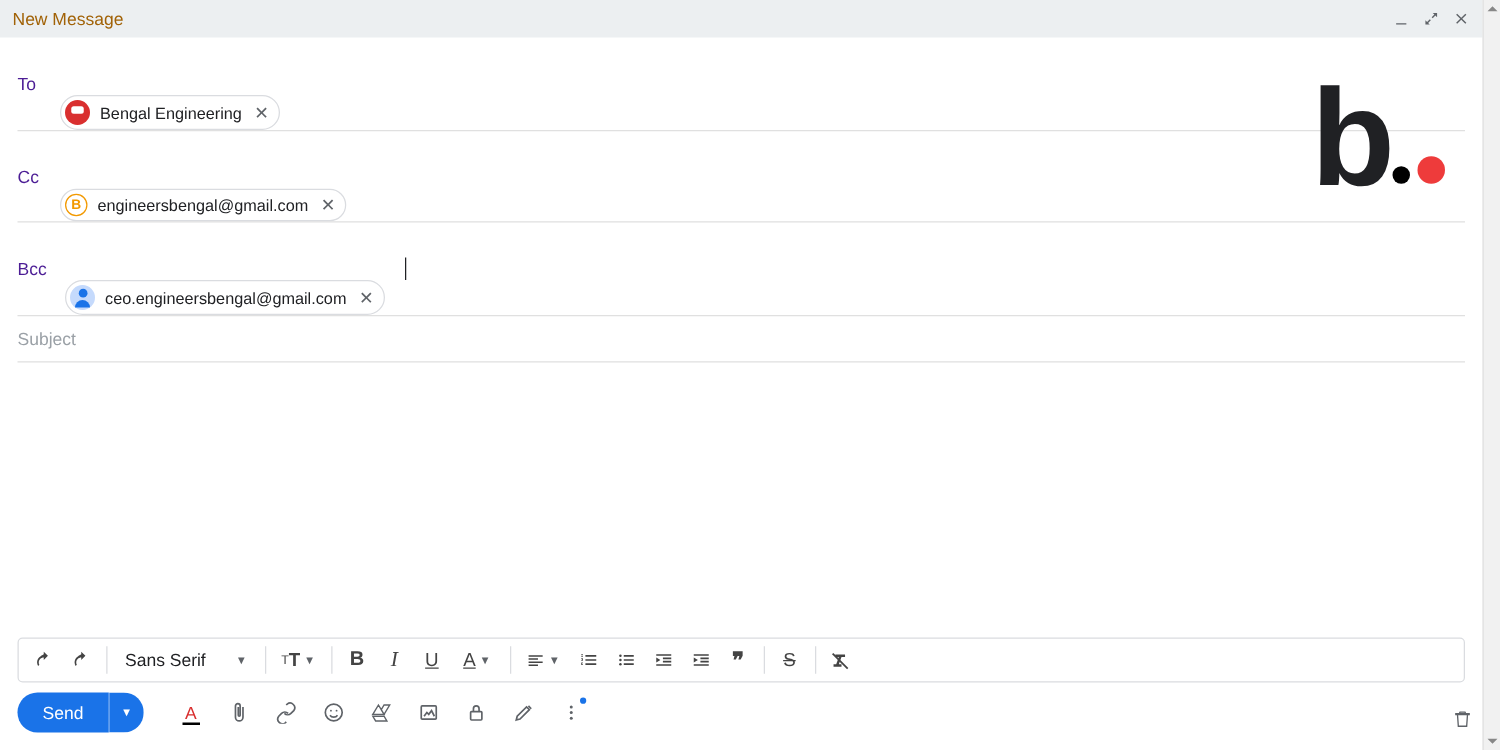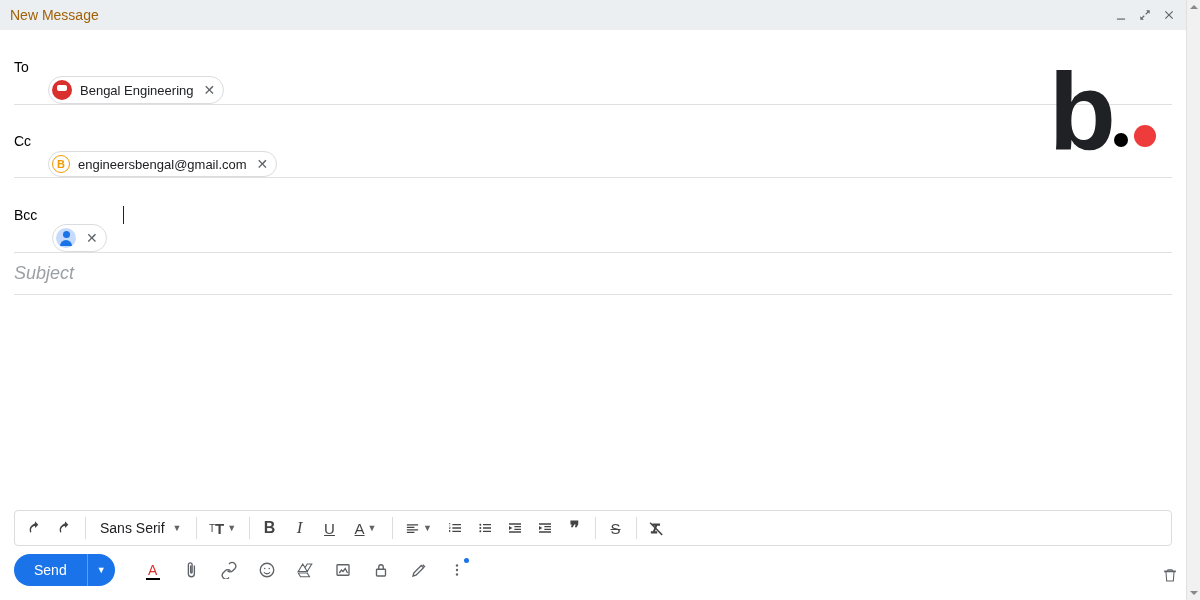--- a/index.html
+++ b/index.html
@@ -12,50 +12,50 @@
   .scroll-down { bottom: 0; }
 
   .header { background: #eceff1; height: 30px; display: flex; align-items: center; padding: 0 10px; }
   .header-title { color: #a16207; font-size: 14px; }
   .header-spacer { flex: 1; }
   .header-icons { display: flex; gap: 10px; color: #5f6368; }
   .hicon { width: 14px; height: 14px; cursor: pointer; }
 
   .fields { padding: 0 14px; position: relative; }
   .row { display: flex; align-items: center; min-height: 38px; border-bottom: 1px solid #e0e0e0; gap: 10px; }
-  .label { color: #000000; font-size: 14px; min-width: 24px; }
+  .label { color: #4c1d95; font-size: 14px; min-width: 24px; }
   .label.bcc { min-width: 28px; }
 
   .chip { display: inline-flex; align-items: center; gap: 8px; border: 1px solid #dadce0; border-radius: 14px; padding: 3px 8px 3px 3px; font-size: 13px; margin-top: 46px; }
   .chip .avatar { width: 20px; height: 20px; border-radius: 50%; display:flex; align-items:center; justify-content:center; font-size:11px; font-weight:bold;}
   .chip .avatar.red { background:#d92f2f; position:relative; }
   .chip .avatar.red::after{content:"";position:absolute;width:10px;height:6px;background:#fff;border-radius:2px;top:5px;}
   .chip .avatar.orange { border:1.5px solid #f29900; color:#f29900; background:#fff; width:18px;height:18px;}
   .chip .avatar.blue { background:#c5dafc; position:relative; }
   .chip .avatar.blue::before{content:"";position:absolute;width:7px;height:7px;background:#1a73e8;border-radius:50%;top:3px;}
   .chip .avatar.blue::after{content:"";position:absolute;width:12px;height:6px;background:#1a73e8;border-radius:6px 6px 0 0;bottom:2px;}
   .chip .x { color:#5f6368; font-size:14px; cursor:pointer; margin-left:2px;}
 
   .cursor { display:inline-block; width:1px; height:18px; background:#202124; margin-left:6px;}
 
   .subject-row { border-bottom: 1px solid #e0e0e0; padding: 10px 0; }
-  .subject-input { border:none; outline:none; font-size:18px; width:100%; color:#0369a1;font-style:italic;}
+  .subject-input { border:none; outline:none; font-size:14px; width:100%; color:#0369a1;}
   .subject-input::placeholder{ color:#9aa0a6; }
 
   .body-area { flex:1; }
 
   .watermark { position:absolute; right:30px; top:40px; display:flex; align-items:flex-end; gap:2px; pointer-events:none;}
   .watermark .b { font-size:110px; font-weight:900; font-family: Arial Black, Arial, sans-serif; line-height:0.75; letter-spacing:-4px;}
   .watermark .d1 { width:14px; height:14px; background:#000; border-radius:50%; margin-bottom:6px;}
   .watermark .d2 { width:22px; height:22px; background:#ee3b3b; border-radius:50%; margin-bottom:6px; margin-left:4px;}
 
   .toolbar { margin: 0 14px 8px 14px; border:1px solid #dadce0; border-radius:4px; height:36px; display:flex; align-items:center; padding:0 6px; gap:2px; background:#fff;}
   .tbtn { width:28px; height:28px; display:flex; align-items:center; justify-content:center; color:#444; cursor:pointer; border-radius:3px;}
   .tsep { width:1px; height:22px; background:#dadce0; margin:0 4px;}
-  .font-picker { display:flex; align-items:center; gap:8px; padding:0 8px; cursor:pointer; font-size:14px;}
+  .font-picker { display:flex; align-items:center; gap:24px; padding:0 8px; cursor:pointer; font-size:14px;}
   .caret { font-size:9px; color:#5f6368;}
 
   .bottombar { display:flex; align-items:flex-end; padding: 0 14px 14px 14px; gap:6px;}
   .send-group { display:flex; }
   .send-btn { background:#1a73e8; color:#fff; border:none; border-radius:18px 0 0 18px; padding:8px 20px; font-size:14px; font-weight:500; cursor:pointer;}
   .send-more { background:#1a73e8; color:#fff; border:none; border-left:1px solid rgba(255,255,255,0.3); border-radius:0 18px 18px 0; width:28px; cursor:pointer; display:flex;align-items:center;justify-content:center;}
   .bicon { width:32px; height:32px; display:flex; align-items:center; justify-content:center; color:#5f6368; cursor:pointer; border-radius:4px; position:relative;}
   .bicon.textcolor { color:#d92f2f; }
   .bicon.textcolor::after{ content:""; position:absolute; bottom:6px; width:14px; height:2px; background:#000;}
   .kebab-dot {position:absolute; top:4px; right:4px; width:5px; height:5px; background:#1a73e8; border-radius:50%;}
@@ -105,20 +105,21 @@
         <span class="avatar orange">B</span>
         <span>engineersbengal@gmail.com</span>
         <span class="x">✕</span>
       </span>
     </div>
 
     <div class="row">
       <span class="label bcc">Bcc</span>
       <span class="chip">
         <span class="avatar blue"></span>
+        <span>ceo.engineersbengal@gmail.com</span>
         <span class="x">✕</span>
       </span>
       <span class="cursor"></span>
     </div>
 
     <div class="subject-row">
       <input class="subject-input" placeholder="Subject" style="">
     </div>
   </div>
 

